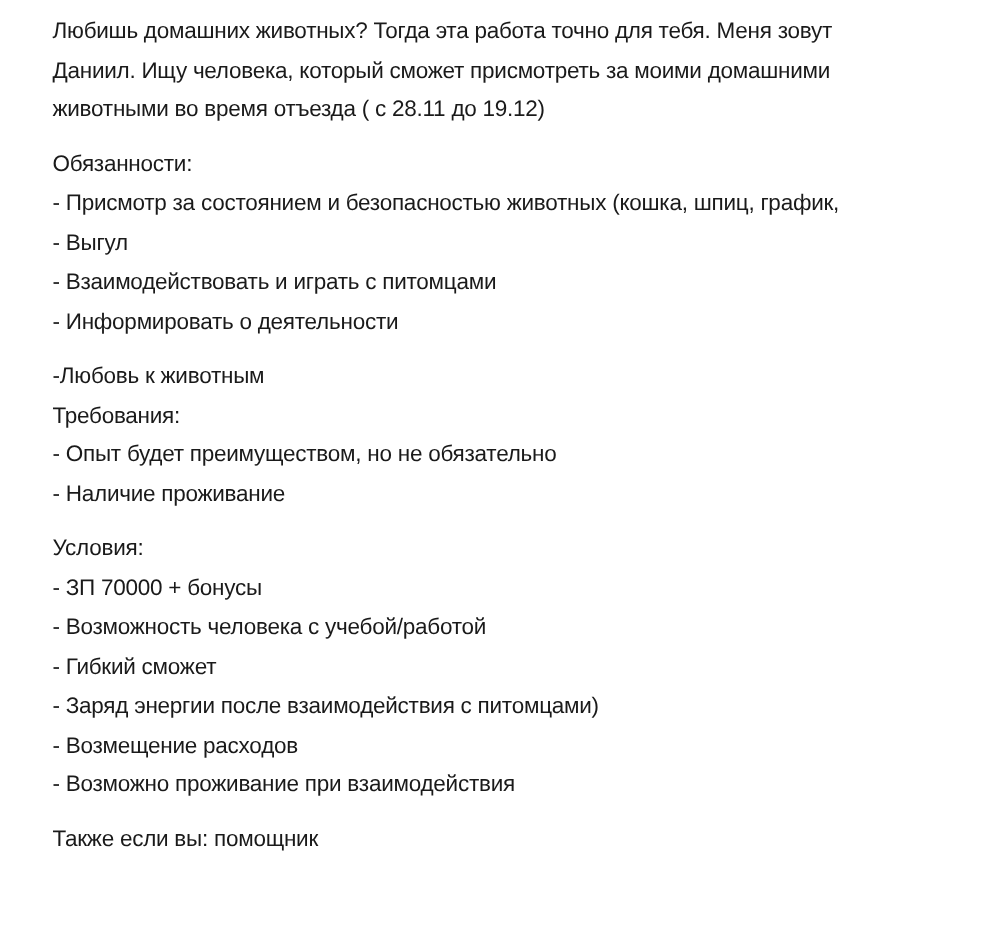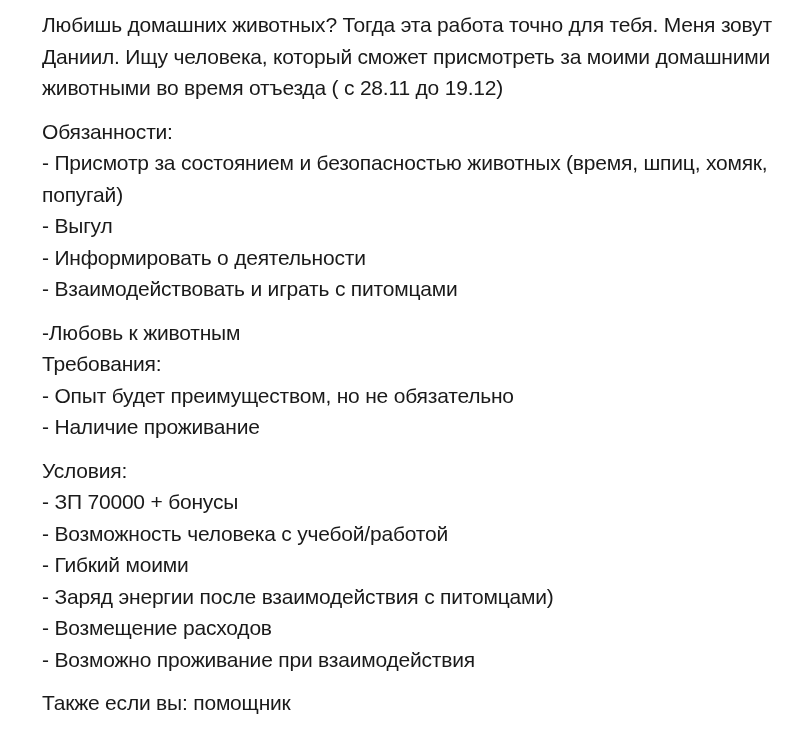--- a/index.html
+++ b/index.html
@@ -20,55 +20,54 @@
     height: 754px;
     padding: 9px 18px 0 42px;
   }
   .para {
     margin: 0 0 12px 0;
   }
   .para:last-child {
     margin-bottom: 0;
   }
   .line {
-    font-size: 21px;
+    font-size: 18px;
     line-height: 31.5px;
     letter-spacing: -0.2px;
     white-space: nowrap;
   }
 </style>
 </head>
 <body style="background: rgb(255, 255, 255); color: rgb(26, 26, 26);">
 
 <main class="doc">
   <div id="paragraphs">
       <div class="para">
         <div class="line">Любишь домашних животных? Тогда эта работа точно для тебя. Меня зовут</div>
         <div class="line">Даниил. Ищу человека, который сможет присмотреть за моими домашними</div>
         <div class="line">животными во время отъезда ( с 28.11 до 19.12)</div>
       </div>
       <div class="para">
         <div class="line">Обязанности:</div>
-        <div class="line">- Присмотр за состоянием и безопасностью животных (время, шпиц, хомяк,</div>
-        <div class="line">попугай)</div>
+        <div class="line">- Присмотр за состоянием и безопасностью животных (кошка, шпиц, график,</div>
         <div class="line">- Выгул</div>
+        <div class="line">- Взаимодействовать и играть с питомцами</div>
         <div class="line">- Информировать о деятельности</div>
-        <div class="line">- Взаимодействовать и играть с питомцами</div>
       </div>
       <div class="para">
         <div class="line">-Любовь к животным</div>
         <div class="line">Требования:</div>
         <div class="line">- Опыт будет преимуществом, но не обязательно</div>
         <div class="line">- Наличие проживание</div>
       </div>
       <div class="para">
         <div class="line">Условия:</div>
         <div class="line">- ЗП 70000 + бонусы</div>
         <div class="line">- Возможность человека с учебой/работой</div>
-        <div class="line">- Гибкий моими</div>
+        <div class="line">- Гибкий сможет</div>
         <div class="line">- Заряд энергии после взаимодействия с питомцами)</div>
         <div class="line">- Возмещение расходов</div>
         <div class="line">- Возможно проживание при взаимодействия</div>
       </div>
       <div class="para">
         <div class="line">Также если вы: помощник</div>
       </div>
     </div>
 </main>
 

